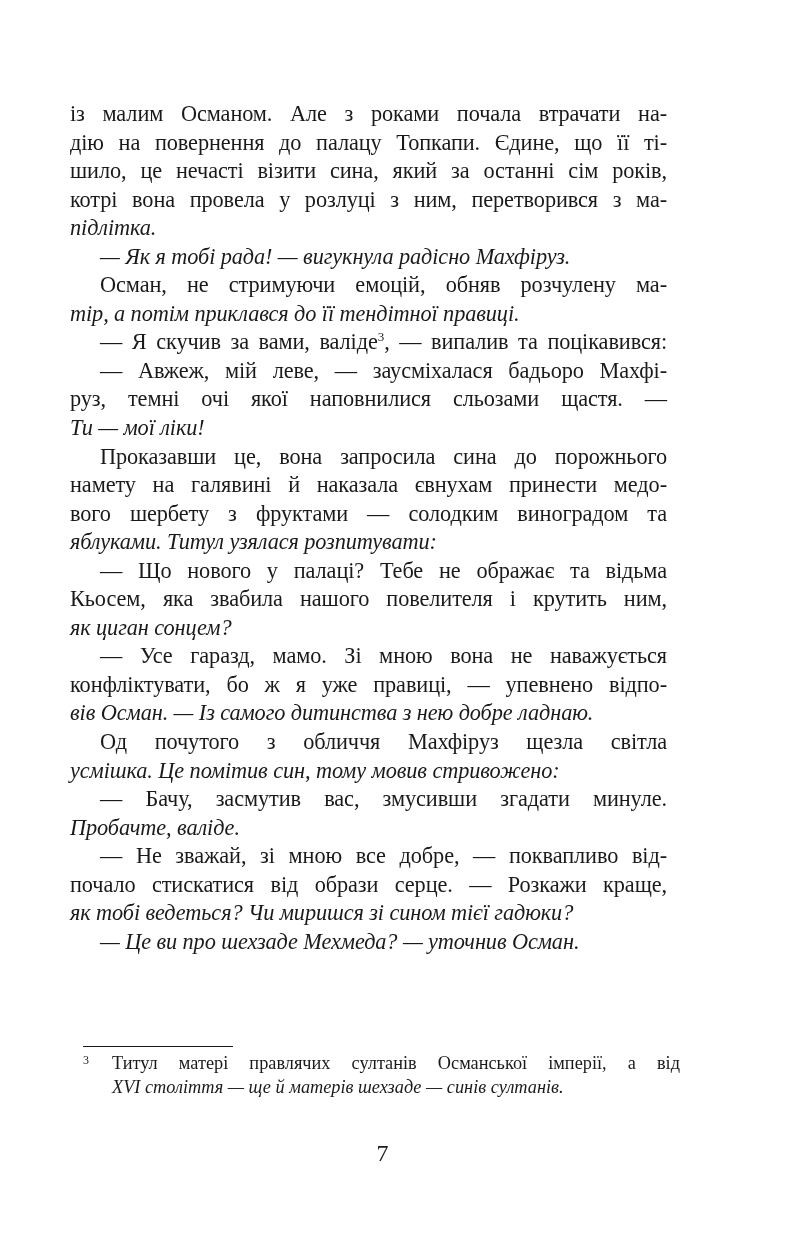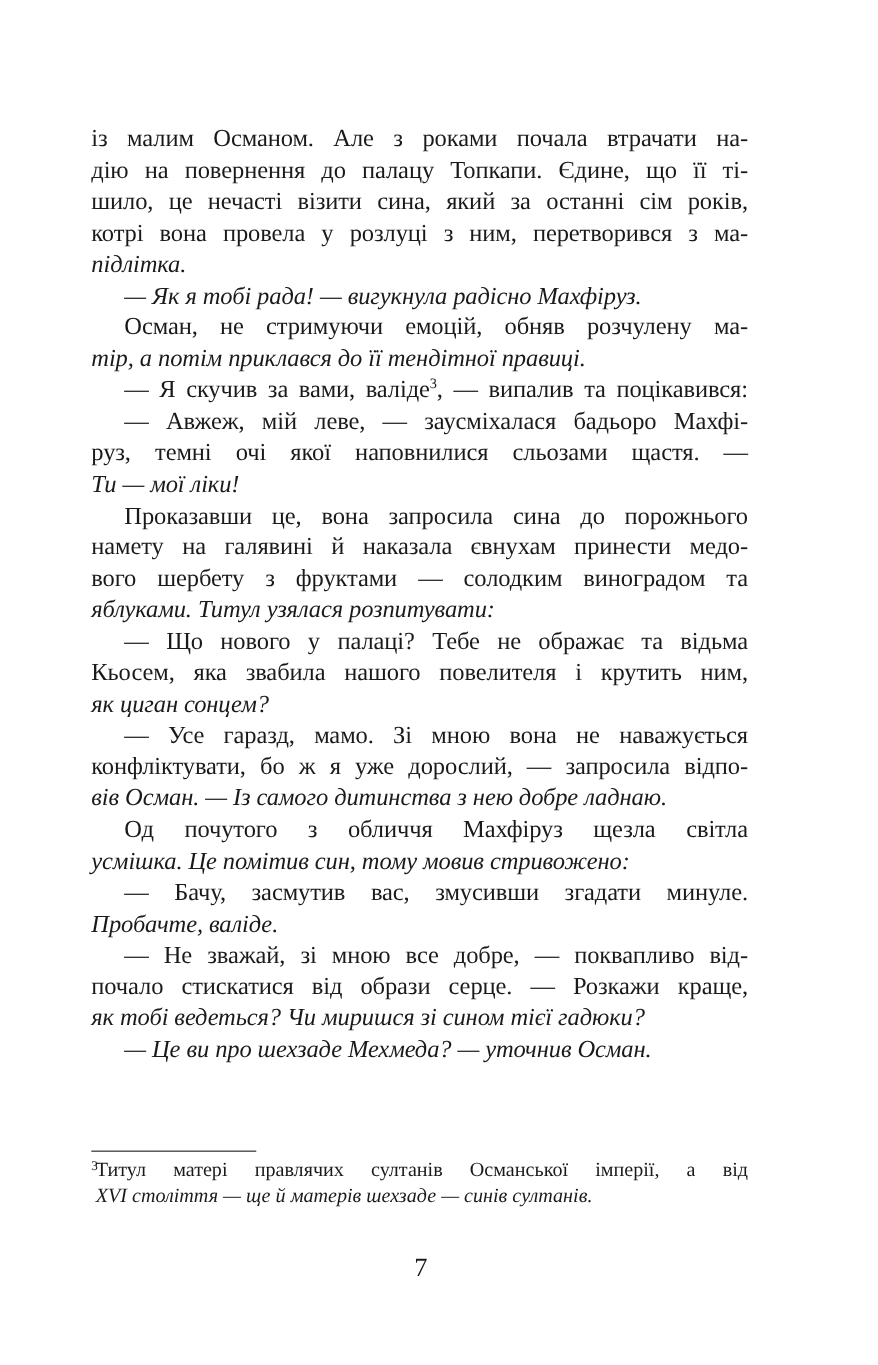--- a/index.html
+++ b/index.html
@@ -10,24 +10,23 @@
     body {
       width: 798px;
       height: 1241px;
       position: relative;
       overflow: hidden;
       color: #1a1a1a;
       font-family: "DejaVu Serif", "Liberation Serif", serif;
     }
     .page {
       position: absolute;
-      left: 83px;
+      left: 70px;
       top: 100px;
       width: 597px;
-      margin-top: 12px;
     }
     .body-text {
       font-family: "Liberation Serif", "DejaVu Serif", serif;
       font-size: 22.3px;
       line-height: 28.55px;
       text-align: justify;
       text-align-last: left;
       margin: 0;
       letter-spacing: -0.1px;
     }
@@ -66,21 +65,21 @@
       font-size: 18.3px;
       line-height: 24px;
     }
     .footnote .fn-mark {
       position: absolute;
       left: 0;
       top: -3px;
       font-size: 12px;
     }
     .footnote .fn-body {
-      margin-left: 4px;
+      margin-left: 29px;
     }
     .page-number {
       position: absolute;
       left: 0;
       width: 765px;
       top: 1140px;
       text-align: center;
       font-family: "Liberation Serif", "DejaVu Serif", serif;
       font-size: 24px;
     }
@@ -103,21 +102,21 @@
       <span class="line">руз, темні очі якої наповнилися сльозами щастя. —</span>
       <span class="line last">Ти — мої ліки!</span>
       <span class="line indent">Проказавши це, вона запросила сина до порожнього</span>
       <span class="line">намету на галявині й наказала євнухам принести медо-</span>
       <span class="line">вого шербету з фруктами — солодким виноградом та</span>
       <span class="line last">яблуками. Титул узялася розпитувати:</span>
       <span class="line indent">— Що нового у палаці? Тебе не ображає та відьма</span>
       <span class="line">Кьосем, яка звабила нашого повелителя і крутить ним,</span>
       <span class="line last">як циган сонцем?</span>
       <span class="line indent">— Усе гаразд, мамо. Зі мною вона не наважується</span>
-      <span class="line">конфліктувати, бо ж я уже дорослий, — запросила відпо-</span>
+      <span class="line">конфліктувати, бо ж я уже правиці, — упевнено відпо-</span>
       <span class="line last">вів Осман. — Із самого дитинства з нею добре ладнаю.</span>
       <span class="line indent">Од почутого з обличчя Махфіруз щезла світла</span>
       <span class="line last">усмішка. Це помітив син, тому мовив стривожено:</span>
       <span class="line indent">— Бачу, засмутив вас, змусивши згадати минуле.</span>
       <span class="line last">Пробачте, валіде.</span>
       <span class="line indent">— Не зважай, зі мною все добре, — поквапливо від-</span>
       <span class="line">почало стискатися від образи серце. — Розкажи краще,</span>
       <span class="line last">як тобі ведеться? Чи миришся зі сином тієї гадюки?</span>
       <span class="line indent last">— Це ви про шехзаде Мехмеда? — уточнив Осман.</span>
     </div>

